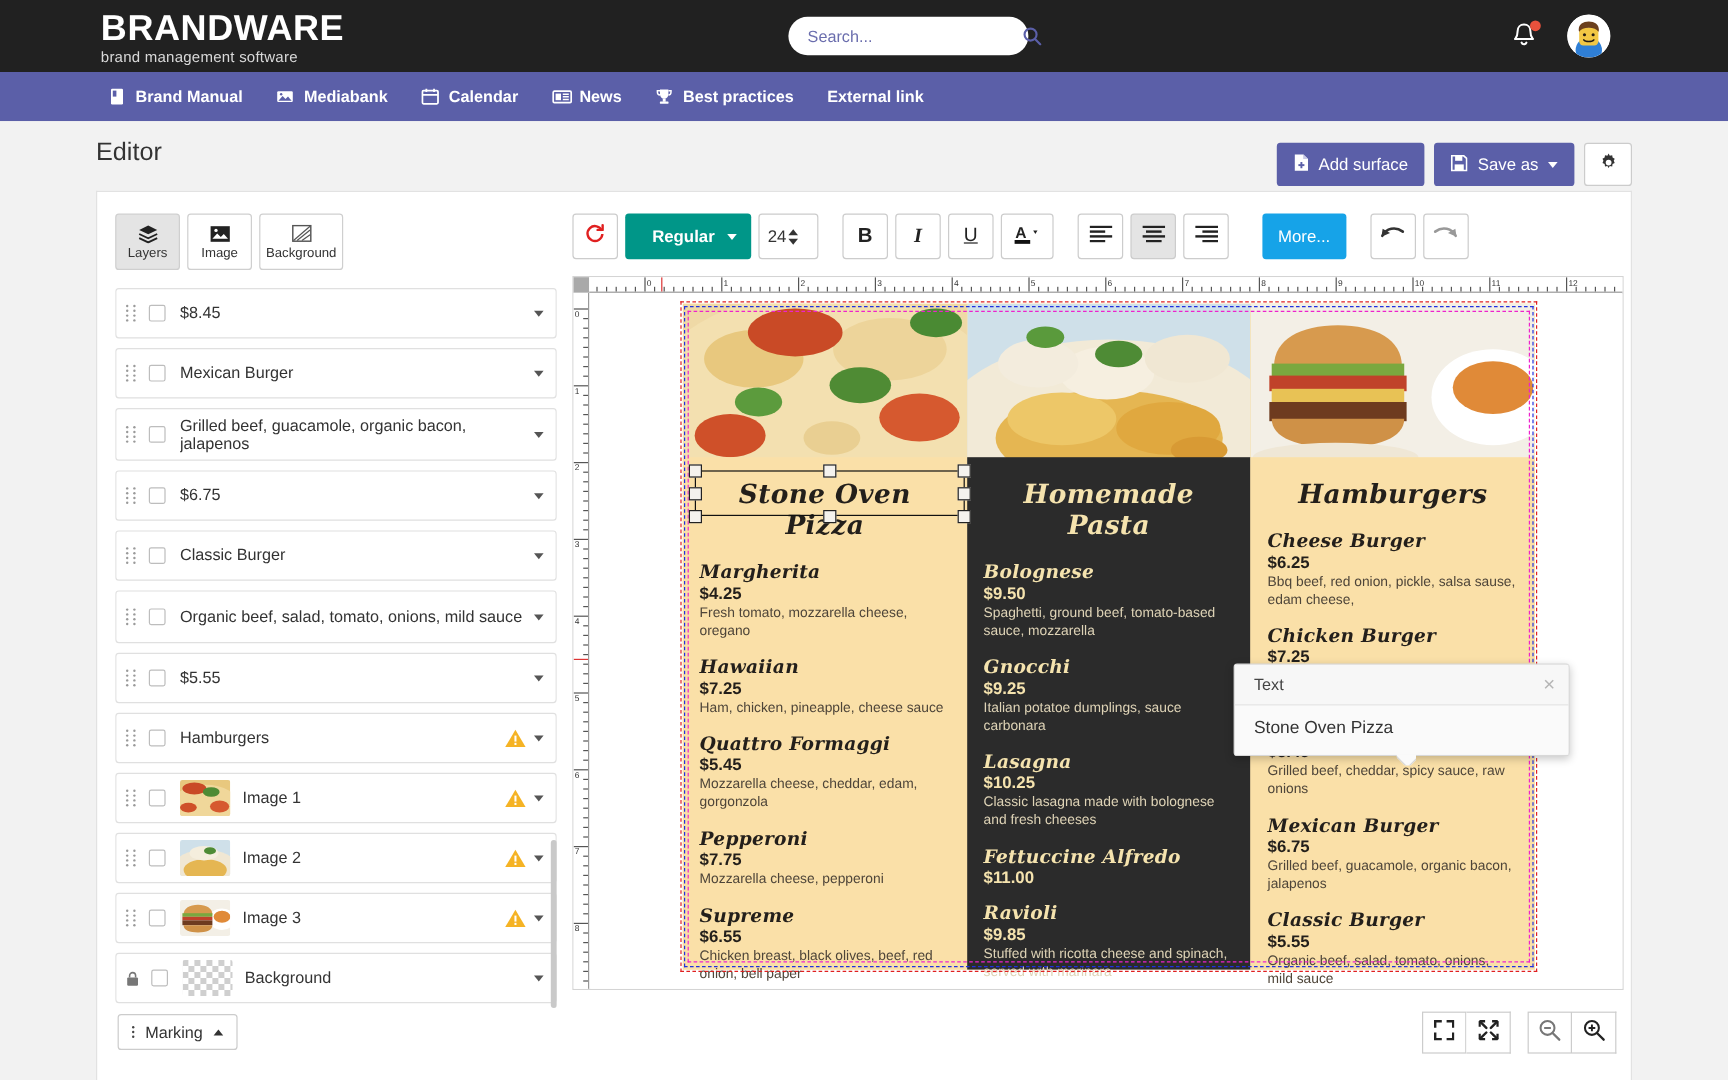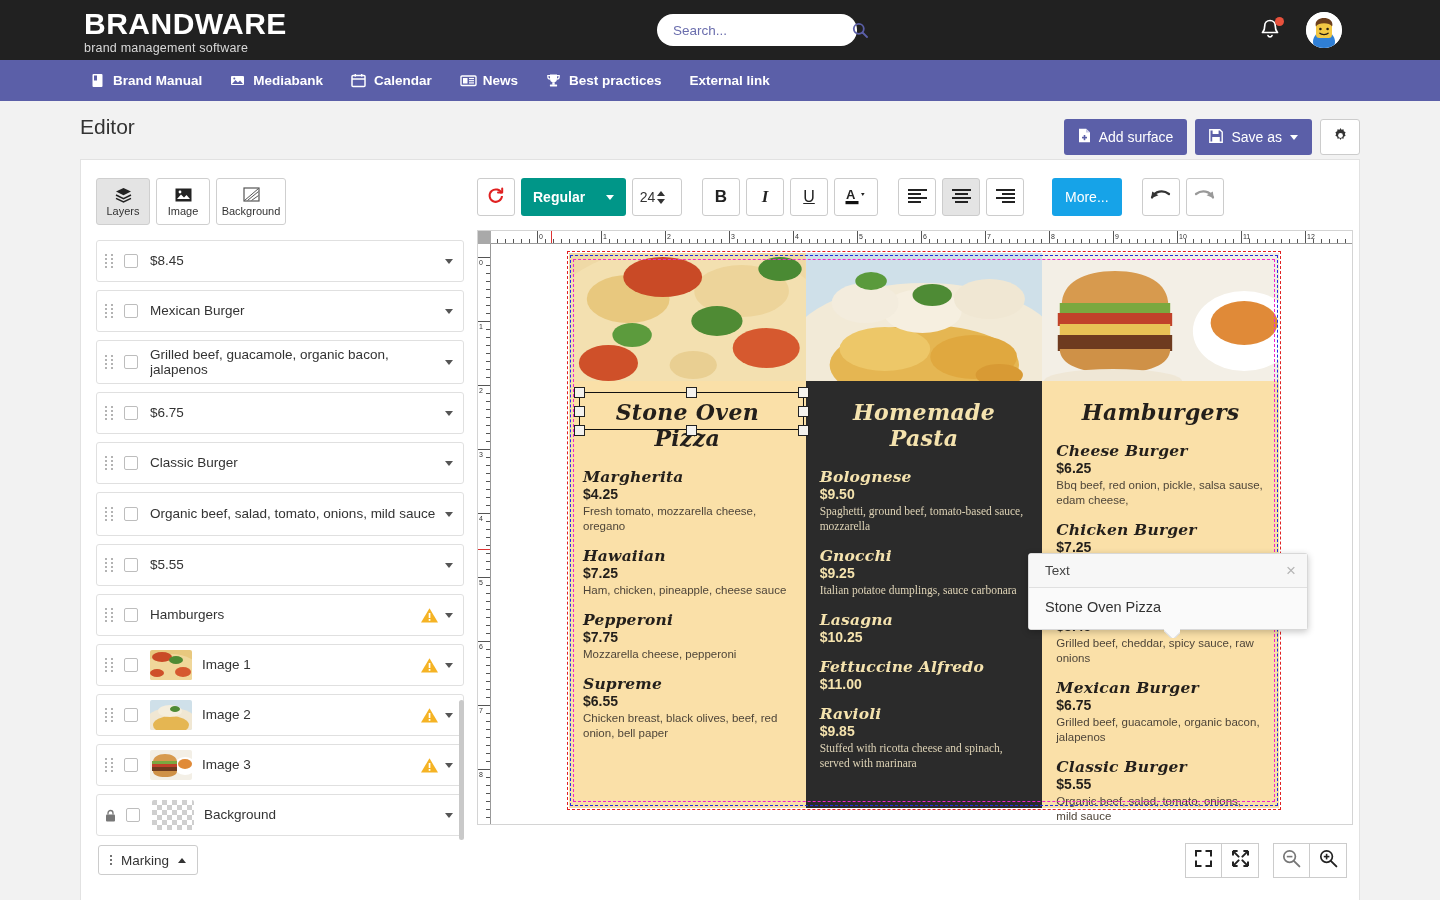--- a/index.html
+++ b/index.html
@@ -250,21 +250,21 @@
   .itemhead { display: flex; justify-content: space-between; align-items: baseline; flex-direction: column; }
   .iname {
     font-size: 15.5px; font-family: "DejaVu Serif", serif;
     font-style: italic; font-weight: bold; letter-spacing: .2px;
   }
   .iprice { font-size: 14px; font-weight: bold; }
   .idesc { font-size: 11.5px; line-height: 15px; margin-top: 2px; }
   .col.light .iname, .col.light .iprice { color: #231f1b; }
   .col.light .idesc { color: #4e4539; }
   .col.dark .iname, .col.dark .iprice { color: #f5e3ae; }
-  .col.dark .idesc { color: #ded3b6; font-family: Liberation Serif, serif; }
+  .col.dark .idesc { color: #ded3b6; }
 
   
   .sel-red, .sel-blue, .sel-mag {
     position: absolute; pointer-events: none;
   }
   .sel-red { border: 1px dashed #e02020; }
   .sel-blue { border: 1px dashed #2030e0; }
   .sel-mag { border: 1px dashed #ee22cc; }
   .handles { position: absolute; pointer-events: none; }
   .handles .hd {
@@ -732,21 +732,21 @@
     <div class="toolbar">
       <div class="tbtn">
         <span>
           <svg width="18" height="18" viewBox="0 0 18 18">
               <path d="M14.6 6.4A6.2 6.2 0 1 0 15 9" fill="none" stroke="#e02020" stroke-width="2"></path>
               <path d="M11 5.6h4.2V1.6" fill="none" stroke="#e02020" stroke-width="2" stroke-linecap="round" stroke-linejoin="round"></path>
             </svg>
         </span>
       </div>
       <div class="teal stylesel">
-        <span style="flex:1;">Regular</span>
+        <span style="flex:1;text-align:center">Regular</span>
         <span class="caret-d"></span>
       </div>
       <div class="sizebox">
         <span>24</span>
         <span class="spin">
             <i class="up"></i>
             <i class="dn"></i>
           </span>
       </div>
       <div class="gap8"></div>
@@ -1085,20 +1085,27 @@
                 </div>
                 <div class="item">
                   <div class="itemhead">
                     <span class="iname">Hawaiian</span>
                     <span class="iprice">$7.25</span>
                   </div>
                   <div class="idesc">Ham, chicken, pineapple, cheese sauce</div>
                 </div>
                 <div class="item">
                   <div class="itemhead">
+                    <span class="iname">Quattro Formaggi</span>
+                    <span class="iprice">$5.45</span>
+                  </div>
+                  <div class="idesc">Mozzarella cheese, cheddar, edam, gorgonzola</div>
+                </div>
+                <div class="item">
+                  <div class="itemhead">
                     <span class="iname">Pepperoni</span>
                     <span class="iprice">$7.75</span>
                   </div>
                   <div class="idesc">Mozzarella cheese, pepperoni</div>
                 </div>
                 <div class="item">
                   <div class="itemhead">
                     <span class="iname">Supreme</span>
                     <span class="iprice">$6.55</span>
                   </div>
@@ -1119,20 +1126,21 @@
                     <span class="iname">Gnocchi</span>
                     <span class="iprice">$9.25</span>
                   </div>
                   <div class="idesc">Italian potatoe dumplings, sauce carbonara</div>
                 </div>
                 <div class="item">
                   <div class="itemhead">
                     <span class="iname">Lasagna</span>
                     <span class="iprice">$10.25</span>
                   </div>
+                  <div class="idesc">Classic lasagna made with bolognese and fresh cheeses</div>
                 </div>
                 <div class="item">
                   <div class="itemhead">
                     <span class="iname">Fettuccine Alfredo</span>
                     <span class="iprice">$11.00</span>
                   </div>
                 </div>
                 <div class="item">
                   <div class="itemhead">
                     <span class="iname">Ravioli</span>

